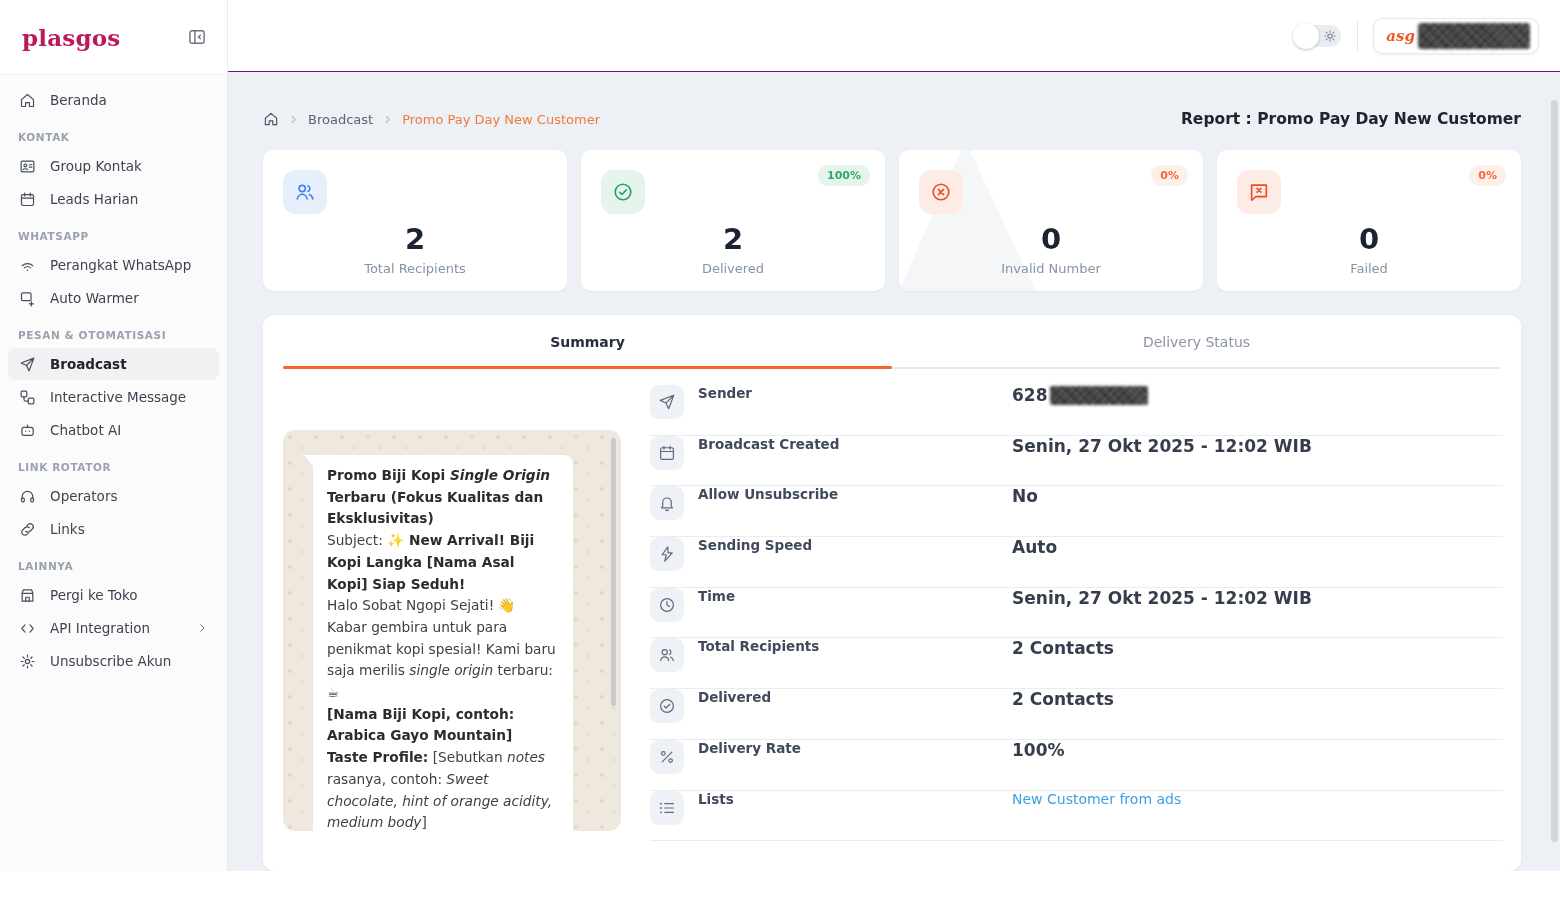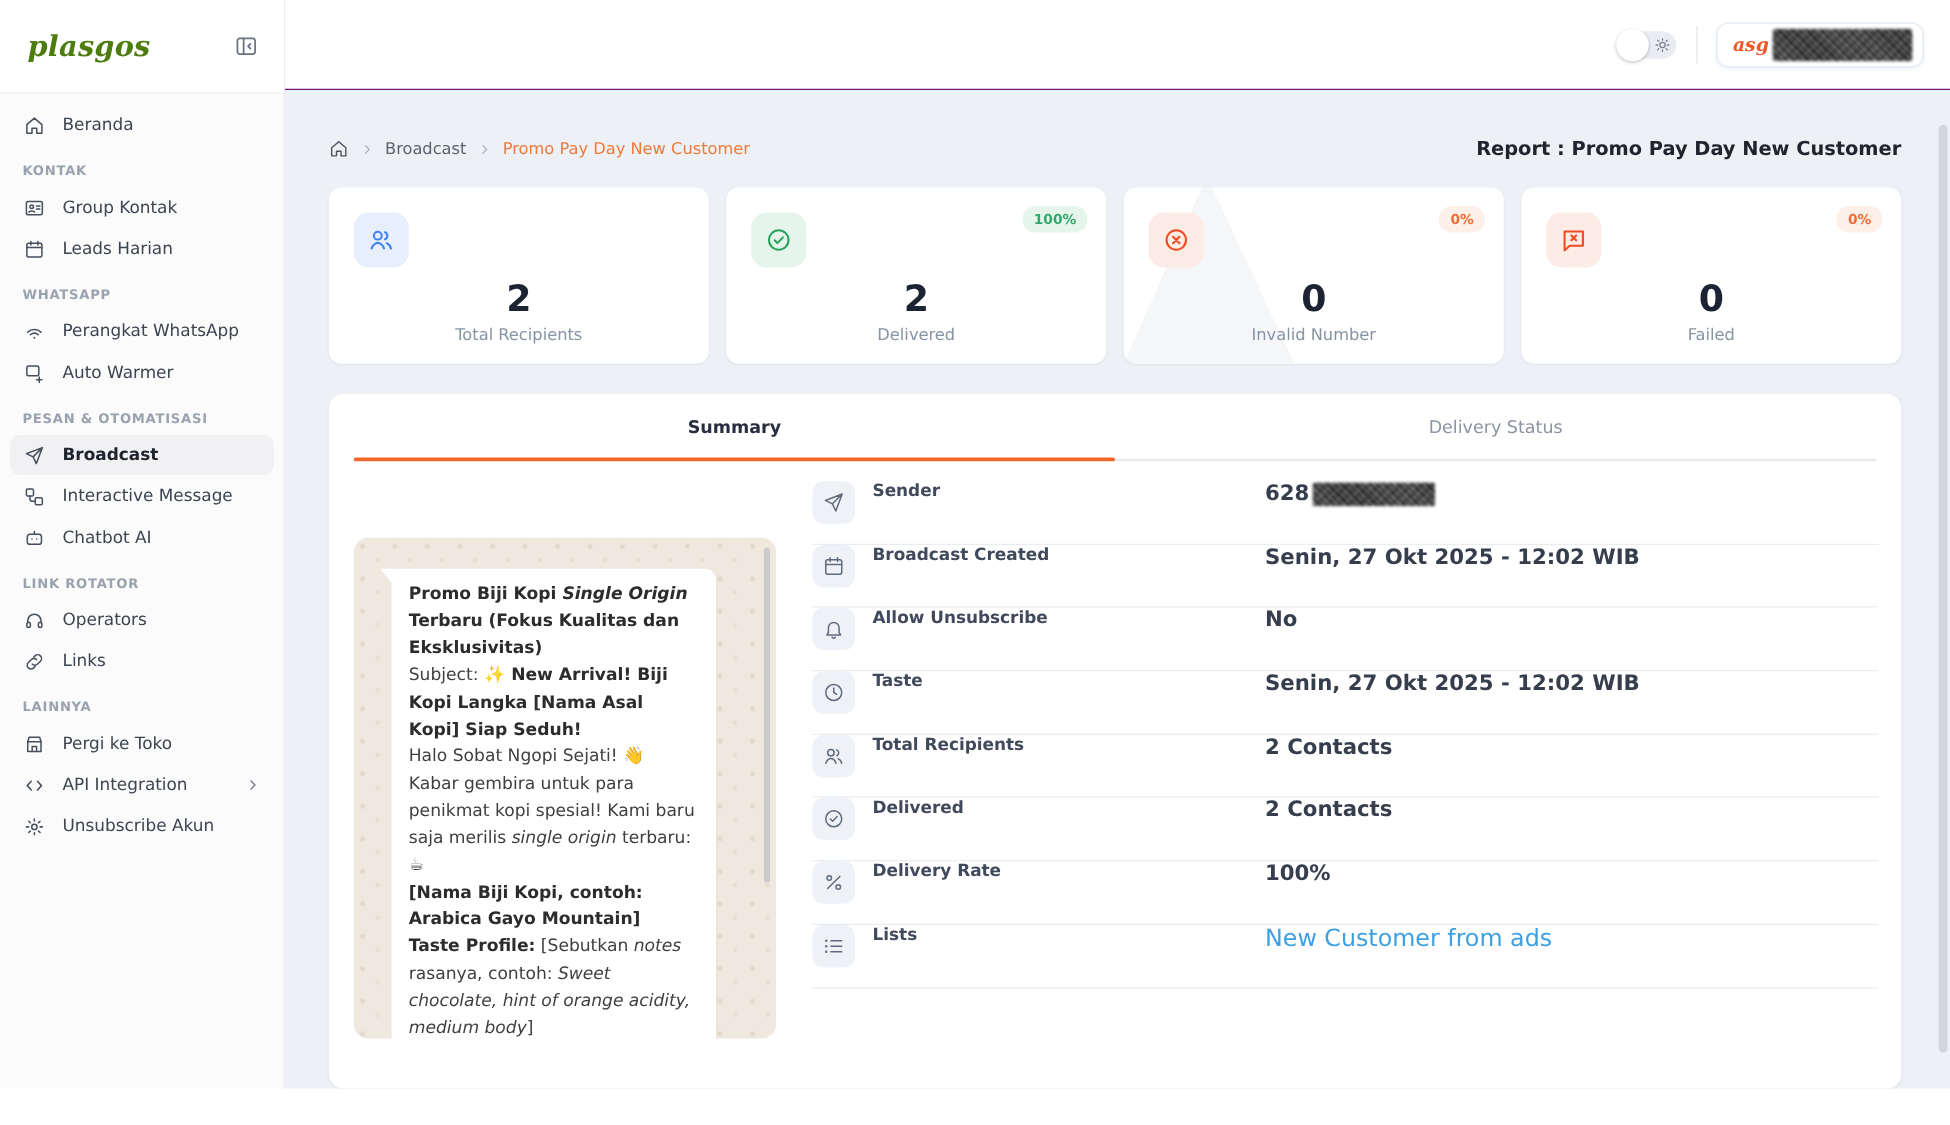--- a/index.html
+++ b/index.html
@@ -5,22 +5,22 @@
   * { box-sizing: border-box; }
   html,body { width:1560px; height:900px; margin:0; background:#fff;
     font-family:"DejaVu Sans", sans-serif; }
   .app { position:relative; width:1560px; height:871px; overflow:hidden; background:#fff; }
 
   
   .sidebar { position:absolute; left:0; top:0; width:228px; height:871px;
     background:#fbfbfc; border-right:1px solid #ececee; z-index:5; }
   .sidebar-head { height:75px; background:#fff; border-bottom:1px solid #efefef;
     display:flex; align-items:center; justify-content:space-between; padding:0 18px 0 22px; }
-  .logo { font-family:"DejaVu Serif", serif; font-style:italic; font-weight:700;
-    font-size:23px; color:#4d7c0f; letter-spacing:.2px; }
+  .logo { font-family:"DejaVu Serif", serif; font-weight:700;
+    font-size:23px; color:#be185d; letter-spacing:.2px; }
   .collapse-btn { color:#6b7280; background:none; border:none; padding:2px; cursor:pointer; display:flex; }
   .nav { padding-top:8px; }
   .nav-section-header { margin:15px 18px 7px; font-size:10.5px; font-weight:700;
     color:#99a2ae; letter-spacing:.6px; }
   .nav-item { display:flex; align-items:center; gap:14px; height:32px; margin:1px 8px;
     padding:0 11px; border-radius:8px; color:#474f5c; font-size:13.5px; cursor:pointer; }
   .nav-item .lbl { color:#3d4450; }
   .nav-item.active { background:#f1f1f3; }
   .nav-item.active .lbl { font-weight:700; color:#20242e; }
   .nav-item .chev { margin-left:auto; color:#6b7280; display:flex; }
@@ -104,21 +104,21 @@
   .wa-scrollbar { position:absolute; right:5px; top:8px; width:5px; height:268px;
     background:#cbcbcb; border-radius:3px; }
 
   
   .details { position:absolute; left:387px; top:16px; width:853px; }
   .d-row { display:flex; align-items:flex-start; height:50.7px; border-bottom:1px solid #eaedf0; }
   .d-icon { width:34px; height:34px; min-width:34px; border-radius:9px; background:#eef2f6;
     color:#5f6b7c; display:flex; align-items:center; justify-content:center; margin-right:14px; }
   .d-label { width:314px; font-size:13.5px; font-weight:600; color:#414a5c; }
   .d-value { font-size:17px; font-weight:700; color:#363e4d; display:flex; align-items:center; }
-  .d-value.link { color:#3da0e2; font-weight:500; font-size:19px; cursor:pointer; }
+  .d-value.link { color:#3da0e2; font-weight:500; font-size:14px; cursor:pointer; }
   .sender-blur { width:98px; height:19px; margin-left:2px; border-radius:2px; }
 
   
   .page-scrollbar { position:absolute; right:2px; top:100px; width:7px; height:742px;
     background:#d2d5d9; border-radius:4px; z-index:9; }
 </style>
 </head>
 <body>
 
 <div class="app">
@@ -368,25 +368,34 @@
                   <path d="M6.3 16V11a5.7 5.7 0 0 1 11.4 0v5l1.6 2.6H4.7Z"></path>
                   <path d="M10.2 21a2 2 0 0 0 3.6 0"></path>
                 </svg>
               </div>
               <div class="d-label">Allow Unsubscribe</div>
               <div class="d-value">No</div>
             </div>
             <div class="d-row">
               <div class="d-icon">
                 <svg width="18" height="18" viewBox="0 0 24 24" fill="none" stroke="currentColor" stroke-width="1.6" stroke-linecap="round" stroke-linejoin="round">
+                  <path d="M13 2.5 5.5 13h5.5l-2 8.5L19 10.5h-5.5Z"></path>
+                </svg>
+              </div>
+              <div class="d-label">Sending Speed</div>
+              <div class="d-value">Auto</div>
+            </div>
+            <div class="d-row">
+              <div class="d-icon">
+                <svg width="18" height="18" viewBox="0 0 24 24" fill="none" stroke="currentColor" stroke-width="1.6" stroke-linecap="round" stroke-linejoin="round">
                   <circle cx="12" cy="12" r="8.5"></circle>
                   <path d="M12 7.2V12l3.2 1.9"></path>
                 </svg>
               </div>
-              <div class="d-label">Taste</div>
+              <div class="d-label">Time</div>
               <div class="d-value">Senin, 27 Okt 2025 - 12:02 WIB</div>
             </div>
             <div class="d-row">
               <div class="d-icon">
                 <svg width="18" height="18" viewBox="0 0 24 24" fill="none" stroke="currentColor" stroke-width="1.6" stroke-linecap="round" stroke-linejoin="round">
                   <circle cx="9" cy="8.2" r="3.4"></circle>
                   <path d="M3.6 19.5c.8-3.5 3.8-5 5.4-5s4.6 1.5 5.4 5"></path>
                   <path d="M15.3 5.2a3.4 3.4 0 0 1 0 6.2M16.8 14.8c1.9.7 3.2 2.3 3.7 4.7"></path>
                 </svg>
               </div>

